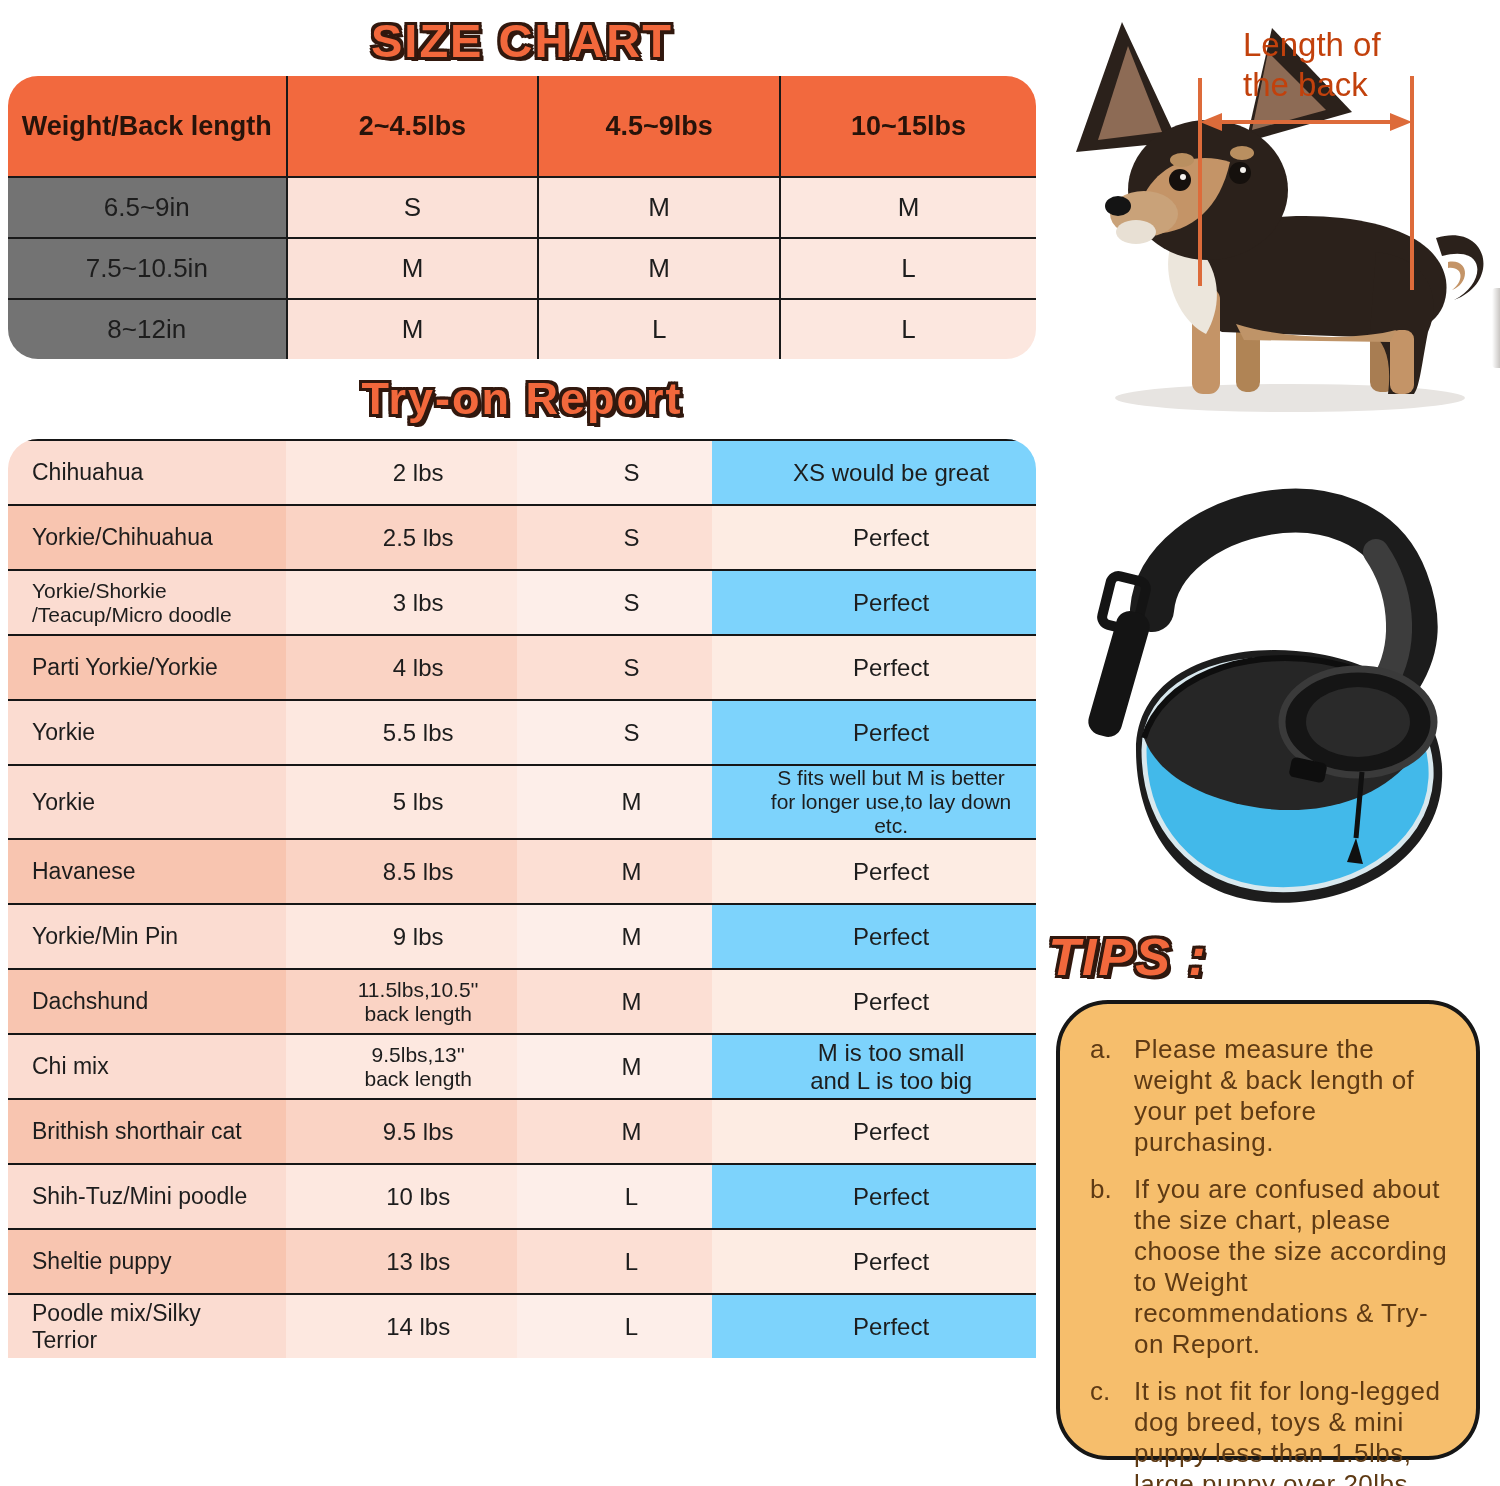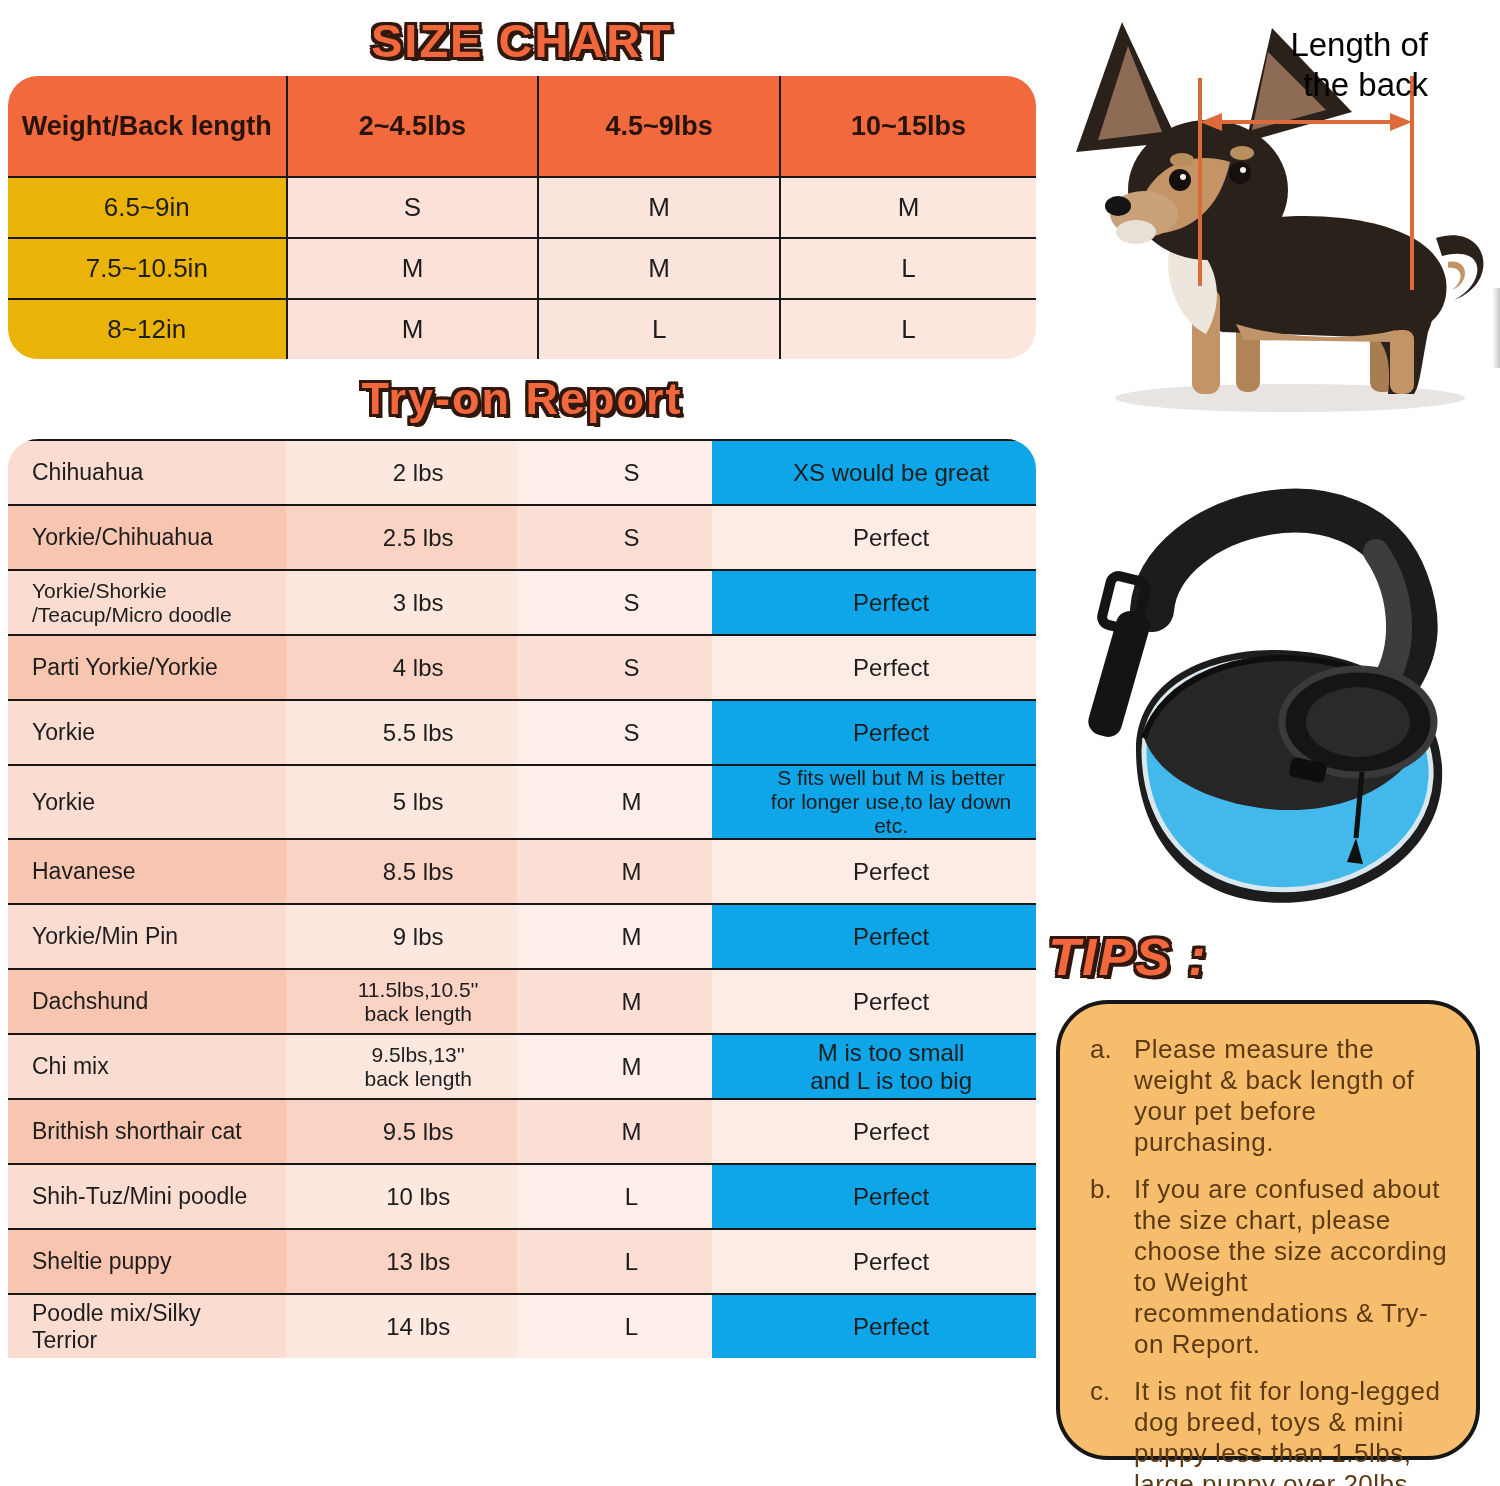--- a/index.html
+++ b/index.html
@@ -25,45 +25,45 @@
 
   table{width:100%;border-collapse:separate;border-spacing:0;table-layout:fixed;border-radius:12px;}
   td,th{padding:0 6px;text-align:center;vertical-align:middle;white-space:pre-line;}
 
   
   .size col.c1{width:27%;} .size col.c2{width:24.5%;} .size col.c3{width:23.5%;} .size col.c4{width:25%;}
   .size th{height:100px;background:#f2693e;font-size:27px;font-weight:bold;color:#27130a;}
   .size th + th{border-left:2px solid #191919;}
   .size td{height:59px;font-size:26px;border-top:2px solid #191919;}
   .size td + td{border-left:2px solid #191919;}
-  .size td:first-child{background:#eab308;}
+  .size td:first-child{background:#737373;}
   .size td:nth-child(2){background:#fbe1d8;}
   .size td:nth-child(3){background:#fbe4dc;}
   .size td:nth-child(4){background:#fce7df;}
 
   
   .tryon col.c1{width:27%;} .tryon col.c2{width:22.5%;} .tryon col.c3{width:19%;} .tryon col.c4{width:31.5%;}
   .tryon th{height:79px;background:#f6ac8e;font-size:25px;font-weight:bold;color:#241208;}
   .tryon th + th{border-left:2px solid #191919;}
   .tryon td{height:63px;font-size:24px;border-top:2px solid #161616;padding-left:40px;}
   .tryon td:first-child{text-align:left;padding-left:24px;font-size:23px;}
   .tryon tr.lt td:nth-child(1){background:#fbdcd1;}
   .tryon tr.lt td:nth-child(2){background:#fde8e0;}
   .tryon tr.lt td:nth-child(3){background:#fdeee9;}
-  .tryon tr.lt td:nth-child(4){background:#0ea5e9;}
+  .tryon tr.lt td:nth-child(4){background:#7dd3fc;}
   .tryon tr.dk td:nth-child(1){background:#f8c5b0;}
   .tryon tr.dk td:nth-child(2){background:#fad3c4;}
   .tryon tr.dk td:nth-child(3){background:#fcdfd4;}
   .tryon tr.dk td:nth-child(4){background:#fdece3;}
   .tryon td.sm{font-size:21px;}
 
   
   .dog-fig{position:absolute;left:1040px;top:0;width:460px;height:420px;}
   .measure-label{position:absolute;left:1243px;top:25px;width:185px;
-    font-size:33px;line-height:40px;color:#000000;text-align:right;}
+    font-size:33px;line-height:40px;color:#c2410c;text-align:left;}
   .bag-fig{position:absolute;left:1040px;top:440px;width:460px;height:480px;}
   .edge-sliver{position:absolute;left:1492px;top:288px;width:8px;height:80px;
     background:linear-gradient(90deg,#ffffff,#c9c6c3);border-radius:4px 0 0 4px;}
 
   
   .tips-title{position:absolute;left:1018px;top:924px;width:220px;
     font-size:52px;line-height:66px;text-align:center;font-style:italic;}
   .tips-box{position:absolute;left:1056px;top:1000px;width:424px;height:460px;
     box-sizing:border-box;background:#f6be6c;border:4px solid #161616;
     border-radius:52px;padding:30px 24px 24px 30px;}

